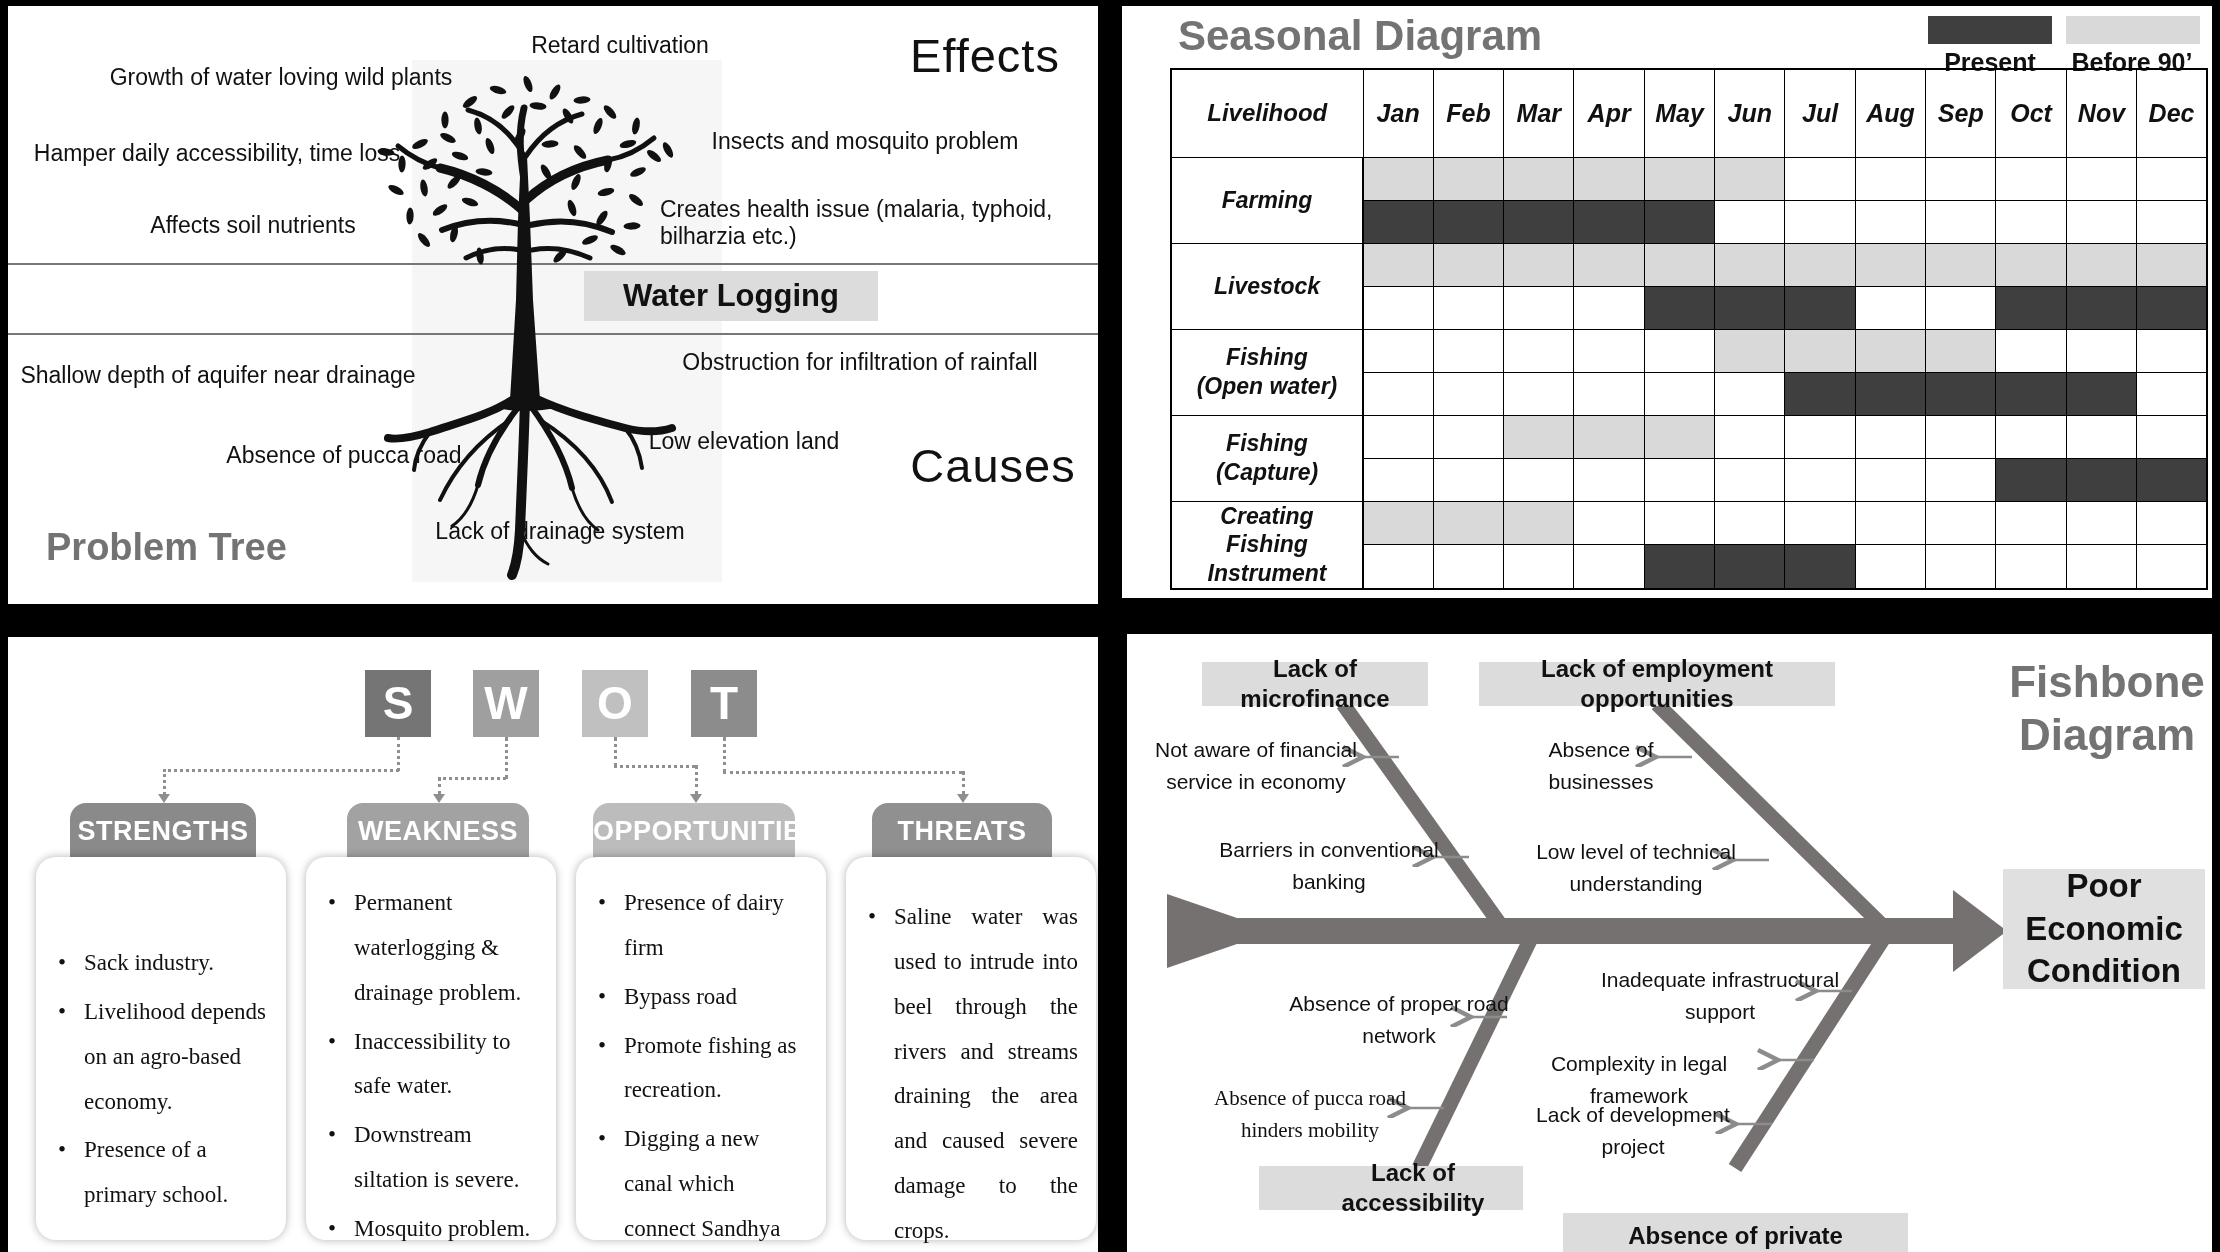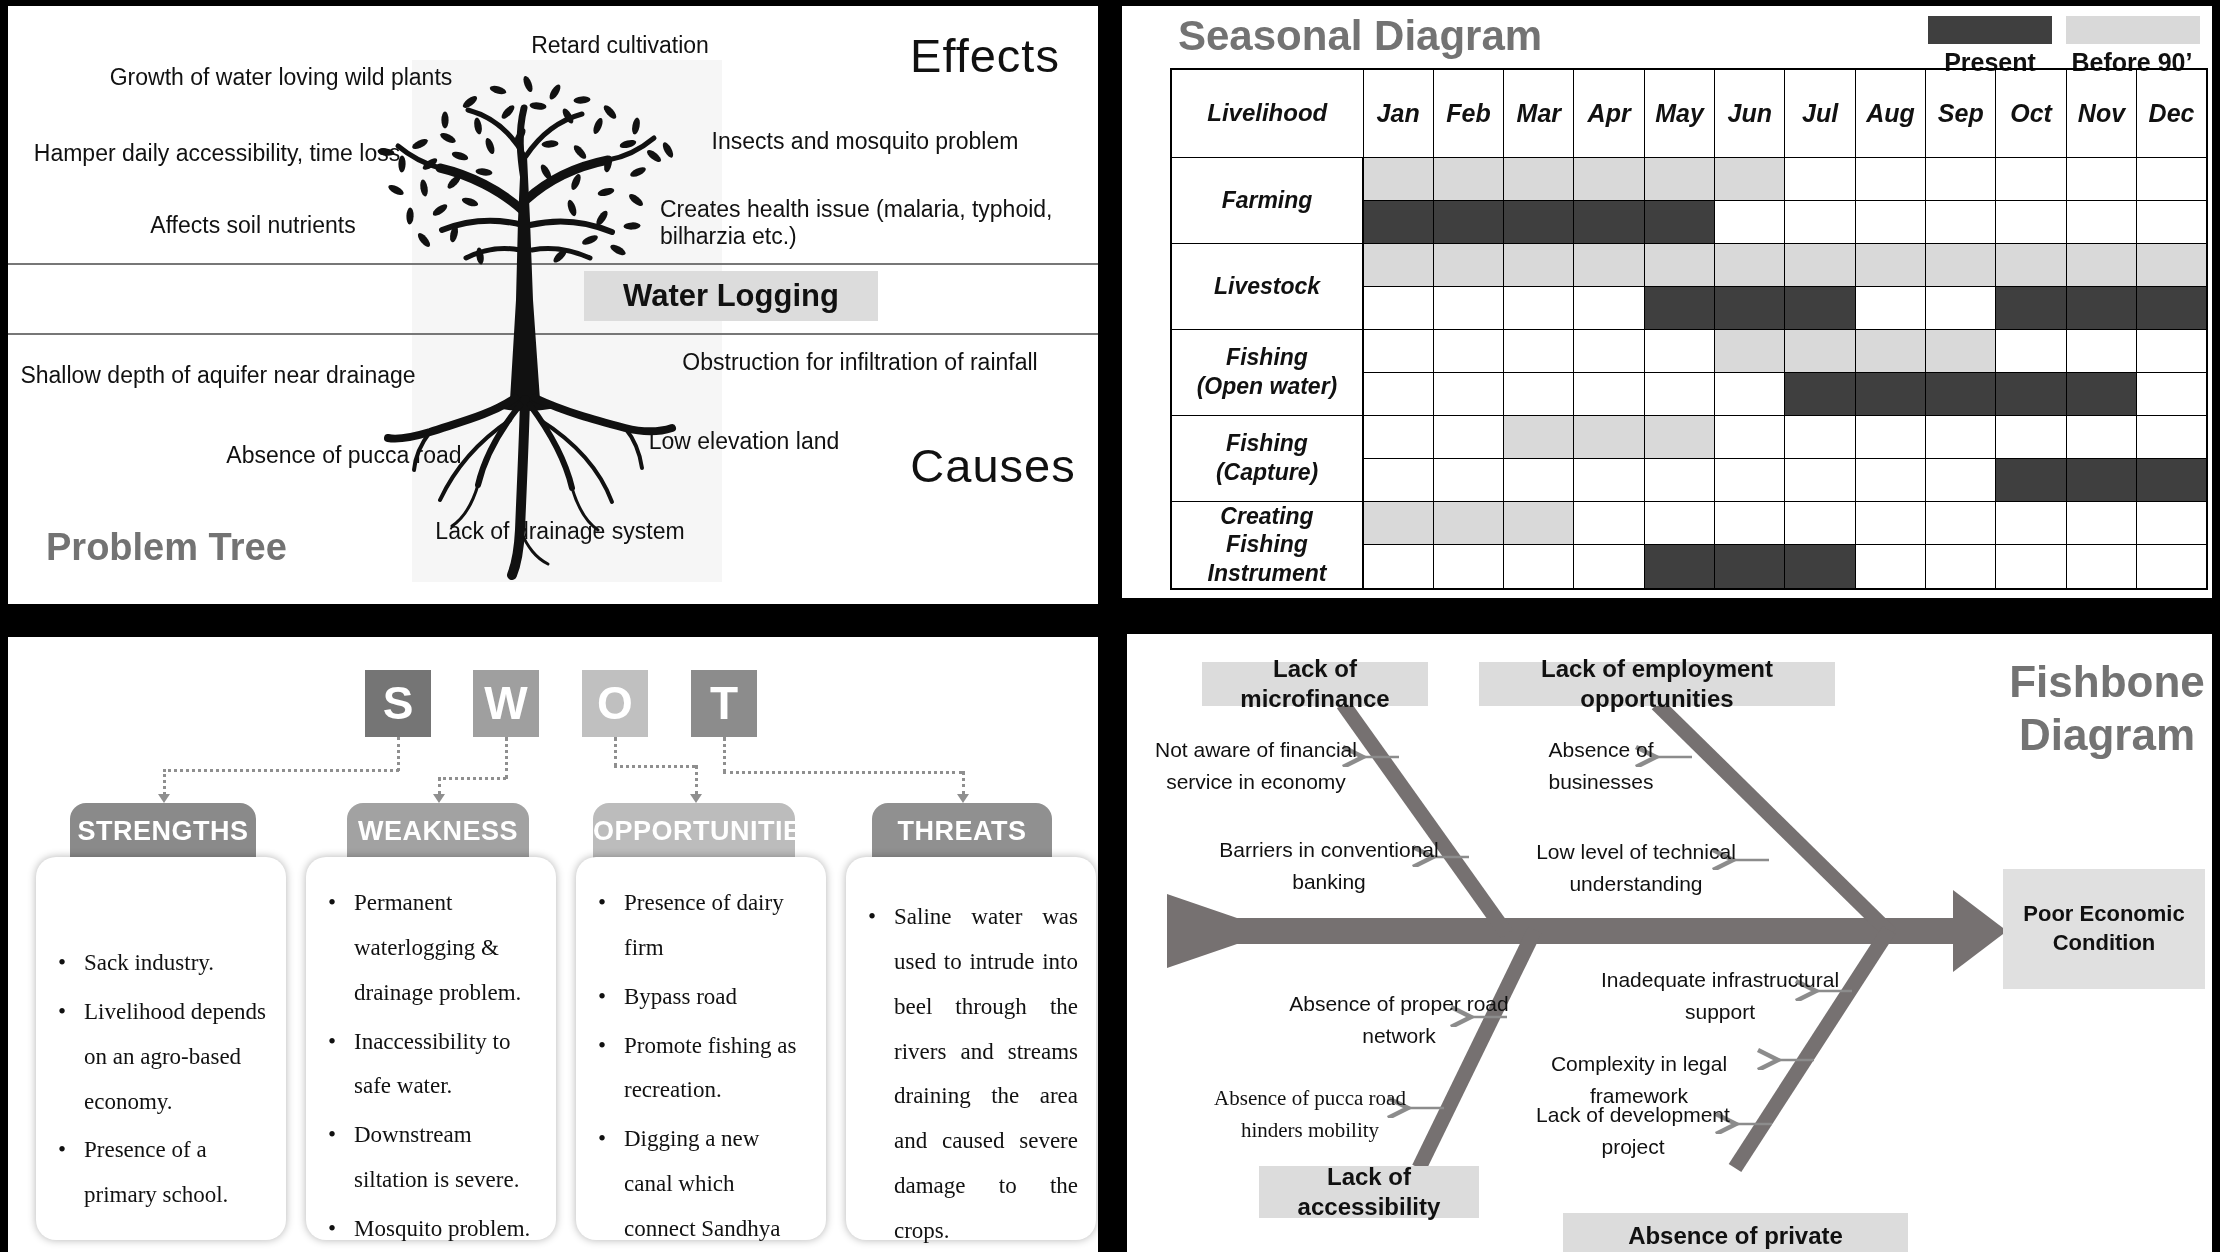--- a/index.html
+++ b/index.html
@@ -71,34 +71,34 @@
   #swot-card-3 ul{margin-top:14px;}
   #swot-card-3 li{text-align:justify;}
 
   
   #fish-title{position:absolute;left:880px;top:22px;width:200px;text-align:center;font-size:44px;font-weight:bold;line-height:1.2;}
   #fish-svg{position:absolute;left:0;top:0;width:1085px;height:618px;}
   .fb-header{position:absolute;background:#dcdcdc;font-size:24px;font-weight:bold;text-align:center;
     display:flex;align-items:center;justify-content:center;line-height:1.25;}
   #fb-h0{left:75px;top:28px;width:226px;height:44px;}
   #fb-h1{left:352px;top:28px;width:356px;height:44px;}
-  #fb-h2{left:132px;top:532px;width:220px;height:52px;}
+  #fb-h2{left:132px;top:532px;width:220px;height:44px;padding-left:44px;}
   #fb-h3{left:436px;top:532px;width:345px;height:76px;margin-top:47px;}
   .fb-cause{position:absolute;font-size:21px;text-align:center;line-height:1.5;}
   #fb-c00{left:9px;top:100px;width:240px;}
   #fb-c01{left:82px;top:200px;width:240px;}
   #fb-c10{left:394px;top:100px;width:160px;}
   #fb-c11{left:389px;top:202px;width:240px;}
   #fb-c20{left:152px;top:354px;width:240px;}
   #fb-c21{left:63px;top:449px;width:240px;font-family:Liberation Serif, serif;}
   #fb-c30{left:473px;top:330px;width:240px;}
   #fb-c31{left:377px;top:414px;width:270px;}
   #fb-c32{left:386px;top:465px;width:240px;}
   #fish-effect{position:absolute;left:876px;top:235px;width:202px;height:120px;background:#e0e0e0;
-    font-size:22px;font-weight:bold;text-align:center;display:flex;align-items:center;justify-content:center;line-height:1.3;}
+    font-size:33px;font-weight:bold;text-align:center;display:flex;align-items:center;justify-content:center;line-height:1.3;}
 </style>
 </head>
 <body>
 
 <div class="panel" id="panel-tree">
   <div id="tree-bg"></div>
   <div class="pt-hline" style="top:257px;"></div>
   <div class="pt-hline" style="top:327px;"></div>
 
   <svg id="tree-svg" viewBox="0 0 380 520">

